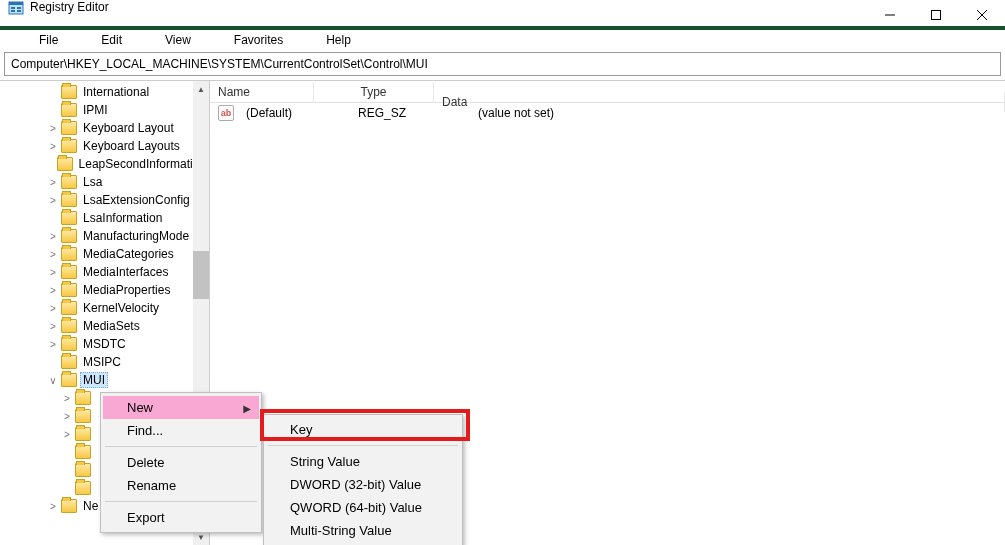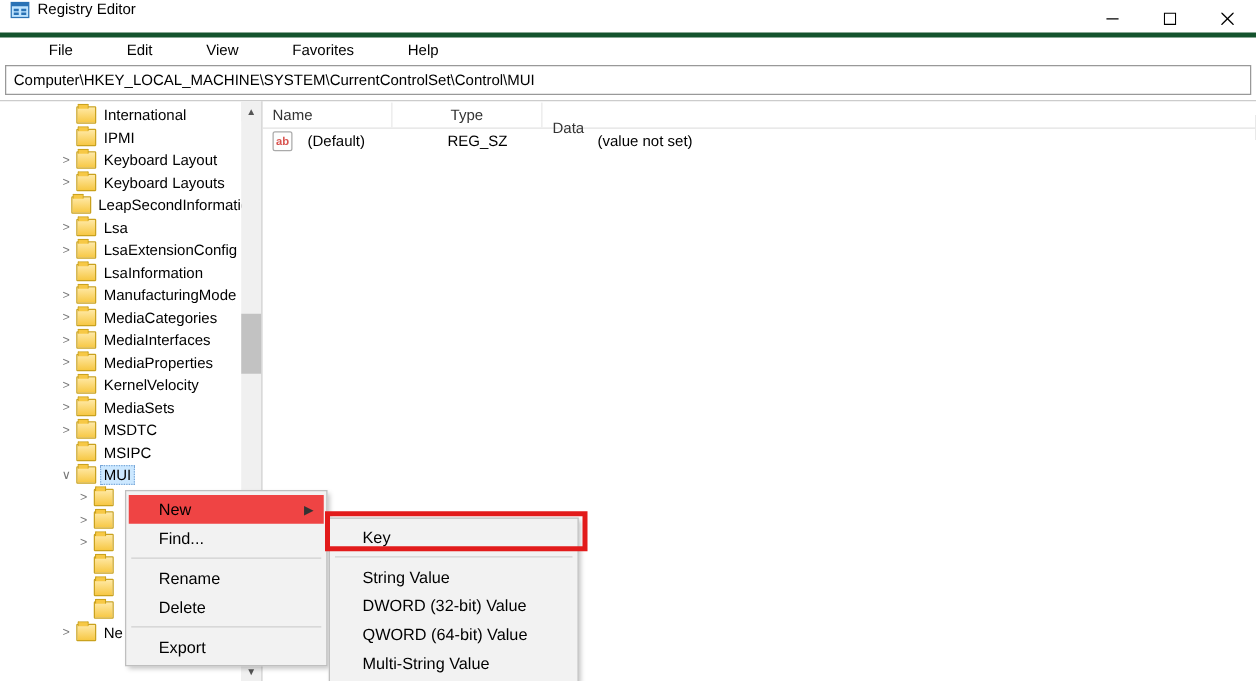--- a/index.html
+++ b/index.html
@@ -138,21 +138,21 @@
     border: 1px solid #bfbfbf;
     box-shadow: 2px 2px 4px rgba(0,0,0,0.25);
     padding: 3px 2px;
     font-size: 13px;
   }
   .ctx .mi {
     padding: 4px 28px 4px 24px;
     white-space: nowrap;
     position: relative;
   }
-  .ctx .mi.hover { background: #ef4444; }
+  .ctx .mi.hover { background: #f9a8d4; }
   .ctx .mi .arrow {
     position: absolute; right: 8px; top: 50%; transform: translateY(-50%);
     font-size: 10px; color: #333;
   }
   .ctx .sep { height: 1px; background: #d0d0d0; margin: 4px 2px; }
 
   .highlight-box {
     position: absolute;
     border: 4px solid #e21b1b;
     pointer-events: none;
@@ -429,22 +429,22 @@
 
 </div>
 
 <div class="ctx" style="left:100px; top:392px; width:162px;">
   <div class="mi hover">
     <span>New</span>
     <span class="arrow">▶</span>
   </div>
   <div class="mi">Find...</div>
   <div class="sep"></div>
+  <div class="mi">Delete</div>
   <div class="mi">Rename</div>
-  <div class="mi">Delete</div>
   <div class="sep"></div>
   <div class="mi">Export</div>
 </div>
 
 <div class="ctx" style="left:263px; top:414px; width:200px;">
   <div class="mi">Key</div>
   <div class="sep"></div>
   <div class="mi">String Value</div>
   <div class="mi">DWORD (32-bit) Value</div>
   <div class="mi">QWORD (64-bit) Value</div>

